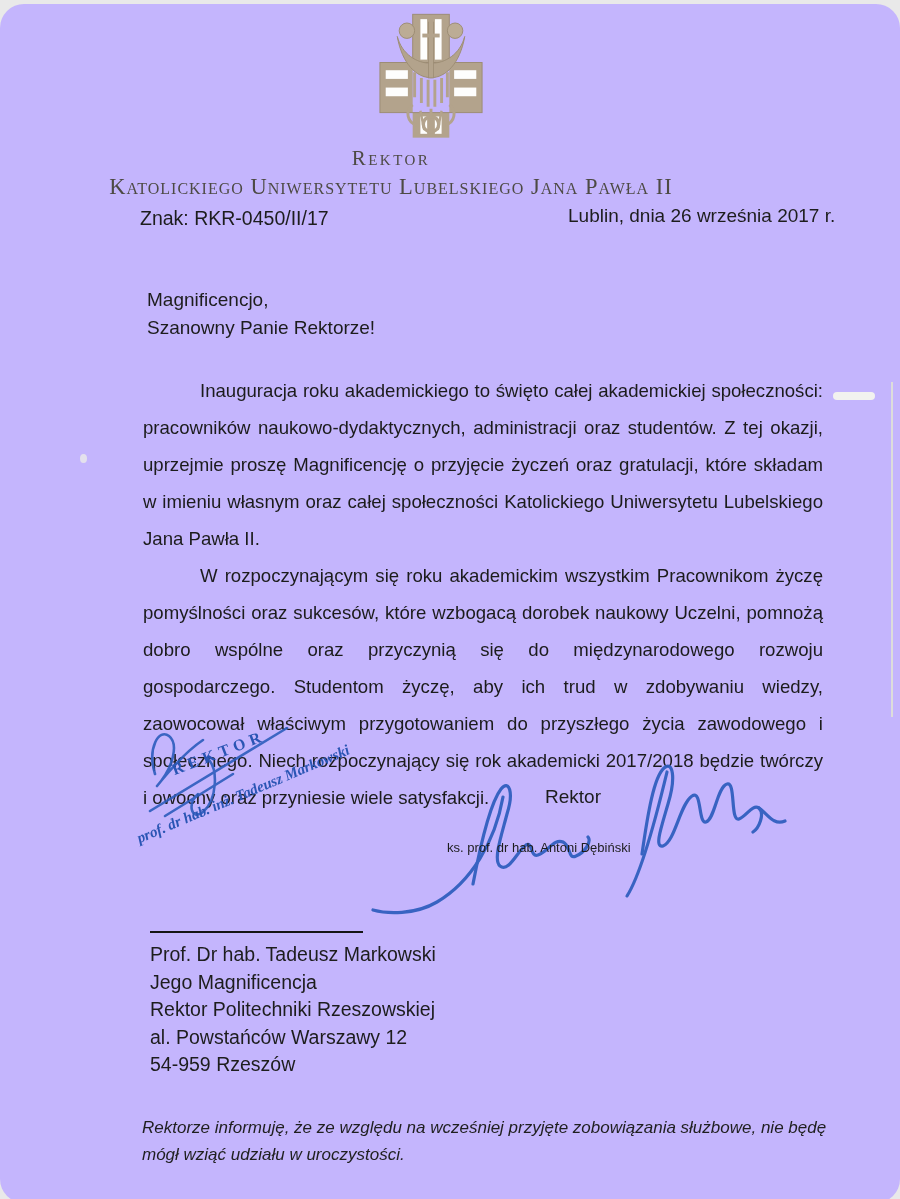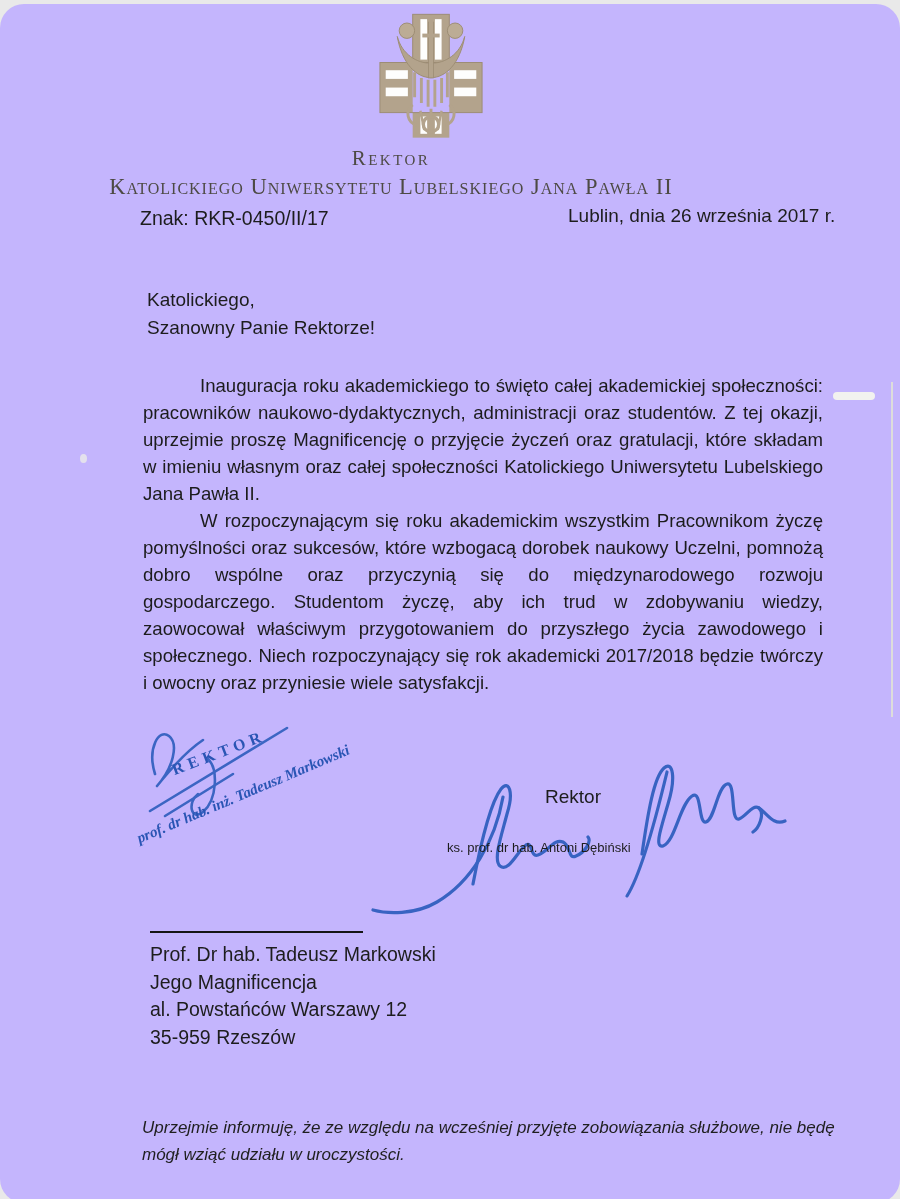--- a/index.html
+++ b/index.html
@@ -20,21 +20,21 @@
     font-family:"Liberation Serif", serif; font-variant:small-caps;
     font-size:22.5px; letter-spacing:1px; color:#4d4a44; margin-top:3px;text-align:center;
   }
   .ref   { position:absolute; left:140px; top:203px; font-size:19.5px; }
   .date  { position:absolute; left:568px; top:201px; font-size:19px; }
 
   
   .salutation { position:absolute; left:147px; top:282px; font-size:19px; line-height:28px; }
   .body-block { position:absolute; left:143px; top:368px; width:680px; }
   .body-block p {
-    margin:0; font-size:18.6px; line-height:27px;
+    margin:0; font-size:18.6px; line-height:37px;
     text-align:justify; text-indent:57px; color:#1c1c1c;
   }
 
   
   .valediction { position:absolute; left:456px; top:734px; font-size:19px; }
   .signer-title { position:absolute; left:545px; top:782px; font-size:19px; }
   .signer-name { position:absolute; left:447px; top:836px; font-size:13px; }
   .sig-svg { position:absolute; left:355px; top:738px; width:440px; height:178px; }
 
   
@@ -115,21 +115,21 @@
 
   <div class="letterhead-text">
     <div class="lh-title">Rektor</div>
     <div class="lh-inst">Katolickiego Uniwersytetu Lubelskiego Jana Pawła II</div>
   </div>
 
   <div class="ref">Znak: RKR-0450/II/17</div>
   <div class="date">Lublin, dnia 26 września 2017 r.</div>
 
   <div class="salutation">
-    <div>Katolickiego,</div>
+    <div>Magnificencjo,</div>
     <div>Szanowny Panie Rektorze!</div>
   </div>
 
   <div class="body-block">
     <p>Inauguracja roku akademickiego to święto całej akademickiej społeczności: pracowników naukowo-dydaktycznych, administracji oraz studentów. Z tej okazji, uprzejmie proszę Magnificencję o przyjęcie życzeń oraz gratulacji, które składam w imieniu własnym oraz całej społeczności Katolickiego Uniwersytetu Lubelskiego Jana Pawła II.</p>
     <p>W rozpoczynającym się roku akademickim wszystkim Pracownikom życzę pomyślności oraz sukcesów, które wzbogacą dorobek naukowy Uczelni, pomnożą dobro wspólne oraz przyczynią się do międzynarodowego rozwoju gospodarczego. Studentom życzę, aby ich trud w zdobywaniu wiedzy, zaowocował właściwym przygotowaniem do przyszłego życia zawodowego i społecznego. Niech rozpoczynający się rok akademicki 2017/2018 będzie twórczy i owocny oraz przyniesie wiele satysfakcji.</p>
   </div>
 
   <div class="signer-title">Rektor</div>
 
@@ -153,23 +153,24 @@
       <path d="M72 42 C84 52 82 84 68 96 C56 106 52 86 63 78"></path>
     </g>
   </svg>
   <div class="stamp-title">REKTOR</div>
   <div class="stamp-name">prof. dr hab. inż. Tadeusz Markowski</div>
 
   <div class="recipient-rule"></div>
   <div class="recipient">
     <div>Prof. Dr hab. Tadeusz Markowski</div>
     <div>Jego Magnificencja</div>
+    <div>Rektor Politechniki Rzeszowskiej</div>
     <div>al. Powstańców Warszawy 12</div>
-    <div>35-959 Rzeszów</div>
+    <div>54-959 Rzeszów</div>
   </div>
 
-  <div class="footnote">Uprzejmie informuję, że ze względu na wcześniej przyjęte zobowiązania służbowe, nie będę mógł wziąć udziału w uroczystości.</div>
+  <div class="footnote">Rektorze informuję, że ze względu na wcześniej przyjęte zobowiązania służbowe, nie będę mógł wziąć udziału w uroczystości.</div>
 
   <div class="artifact-vline"></div>
   <div class="artifact-smudge1"></div>
   <div class="artifact-smudge2"></div>
 
 </div>
 
 </body></html>

